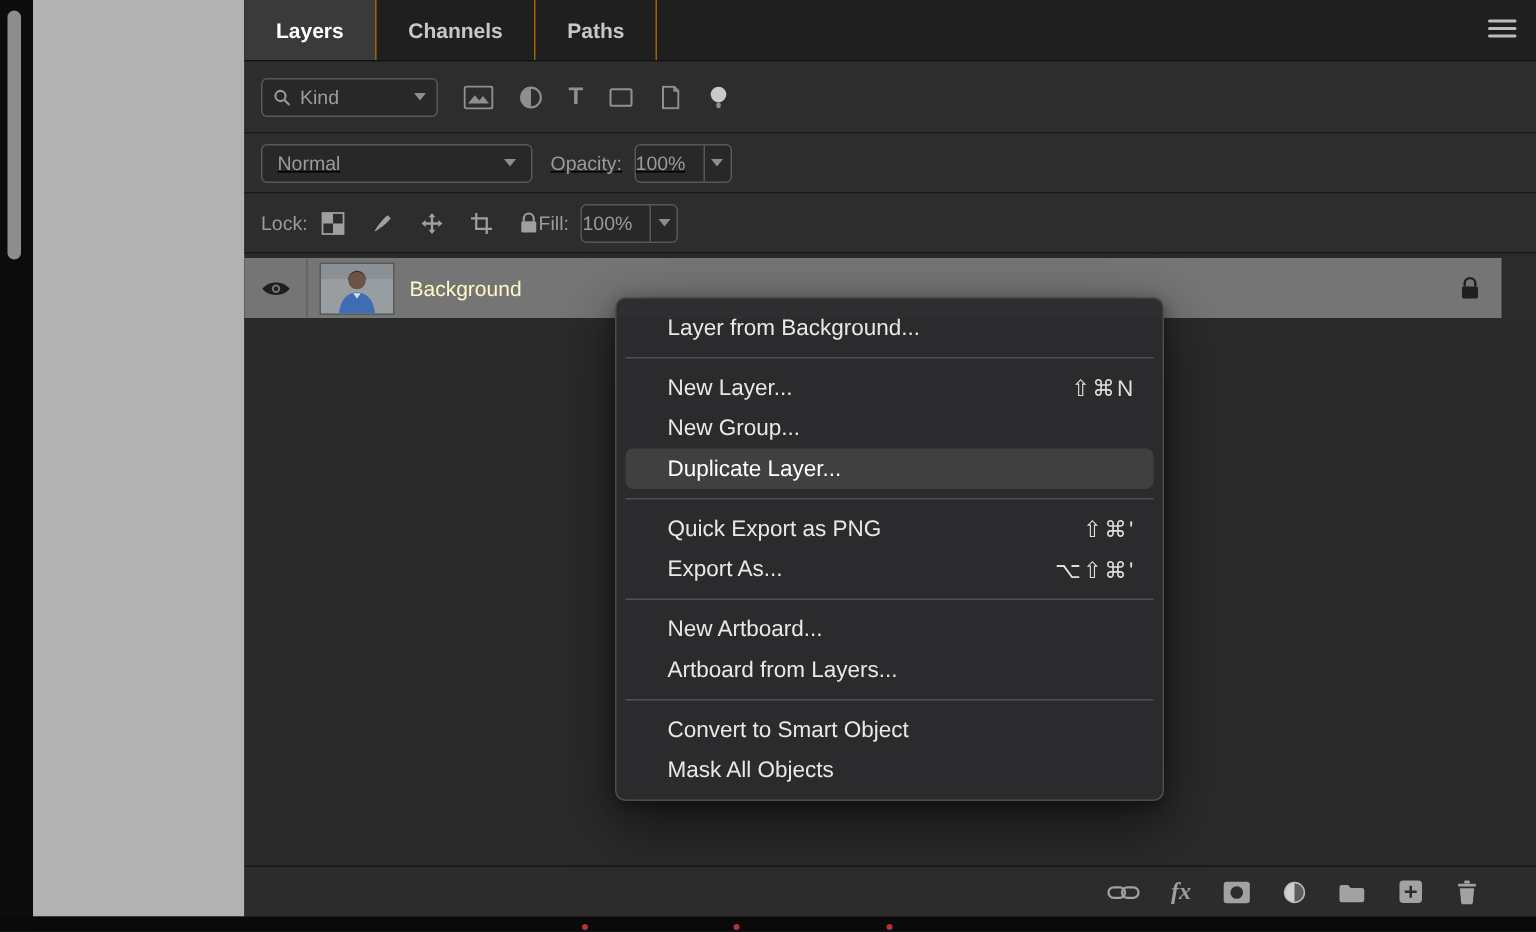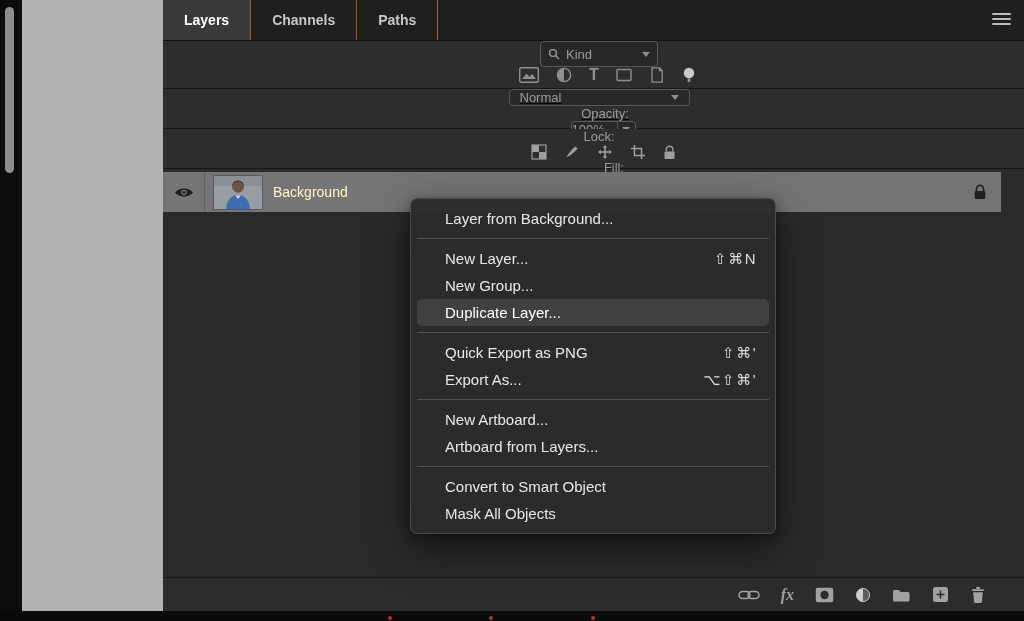--- a/index.html
+++ b/index.html
@@ -19,21 +19,21 @@
 
   
   .panel{position:absolute;left:163px;top:0;width:861px;height:611px;background:#2b2b2b;}
 
   .tabbar{position:absolute;left:0;top:0;right:0;height:40px;background:#1f1f1f;border-bottom:1px solid #121212;display:flex;}
   .tab{padding:0 21px;display:flex;align-items:center;font-size:14px;font-weight:700;color:#c7c7c7;border-right:1px solid #a16207;cursor:default;}
   .tab.active{background:#3a3a3a;color:#fff;}
   .hamburger{position:absolute;right:13px;top:13px;width:19px;}
   .hamburger span{display:block;height:2px;background:#bdbdbd;margin-bottom:3px;border-radius:1px;}
 
-  .row{position:absolute;left:0;right:0;display:flex;align-items:center;background:#2d2d2d;border-bottom:1px solid #181818;flex-direction:column;}
+  .row{position:absolute;left:0;right:0;display:flex;align-items:center;background:#2d2d2d;border-bottom:1px solid #181818;}
   .filter-row{top:41px;height:47px;padding-left:11px;}
   .blend-row{top:89px;height:39px;padding-left:11px;text-decoration:underline;}
   .lock-row{top:129px;height:39px;padding-left:11px;}
 
   .lbl{color:#9b9b9b;font-size:13px;}
 
   .select{display:flex;align-items:center;height:26px;border:1px solid #585858;border-radius:4px;background:#282828;color:#9b9b9b;font-size:13px;box-sizing:border-box;}
   .kind-select{width:118px;padding:0 7px;gap:6px;}
   .mode-select{width:181px;padding:0 10px;}
   .value-select{width:65px;}
@@ -177,21 +177,21 @@
               <path d="M1 4.5 H11.5 V15" stroke="#9f9f9f" stroke-width="1.5" fill="none"></path>
             </svg>
         </span>
         <span class="icon">
           <svg width="13" height="15" viewBox="0 0 13 15">
               <path d="M3.2 6.5 V4.6 a3.3 3.3 0 0 1 6.6 0 V6.5" fill="none" stroke="#9f9f9f" stroke-width="1.4"></path>
               <rect x="1.5" y="6.5" width="10" height="7.5" rx="1" fill="#9f9f9f"></rect>
             </svg>
         </span>
       </div>
-      <span class="lbl" style="margin-left:30px;">Fill:</span>
+      <span class="lbl" style="">Fill:</span>
       <div class="select value-select" style="margin-left:8px;">
         <span class="val">100%</span>
         <span class="chev-box">
             <span class="chev"></span>
           </span>
       </div>
     </div>
 
     <div class="list-bg"></div>
 

